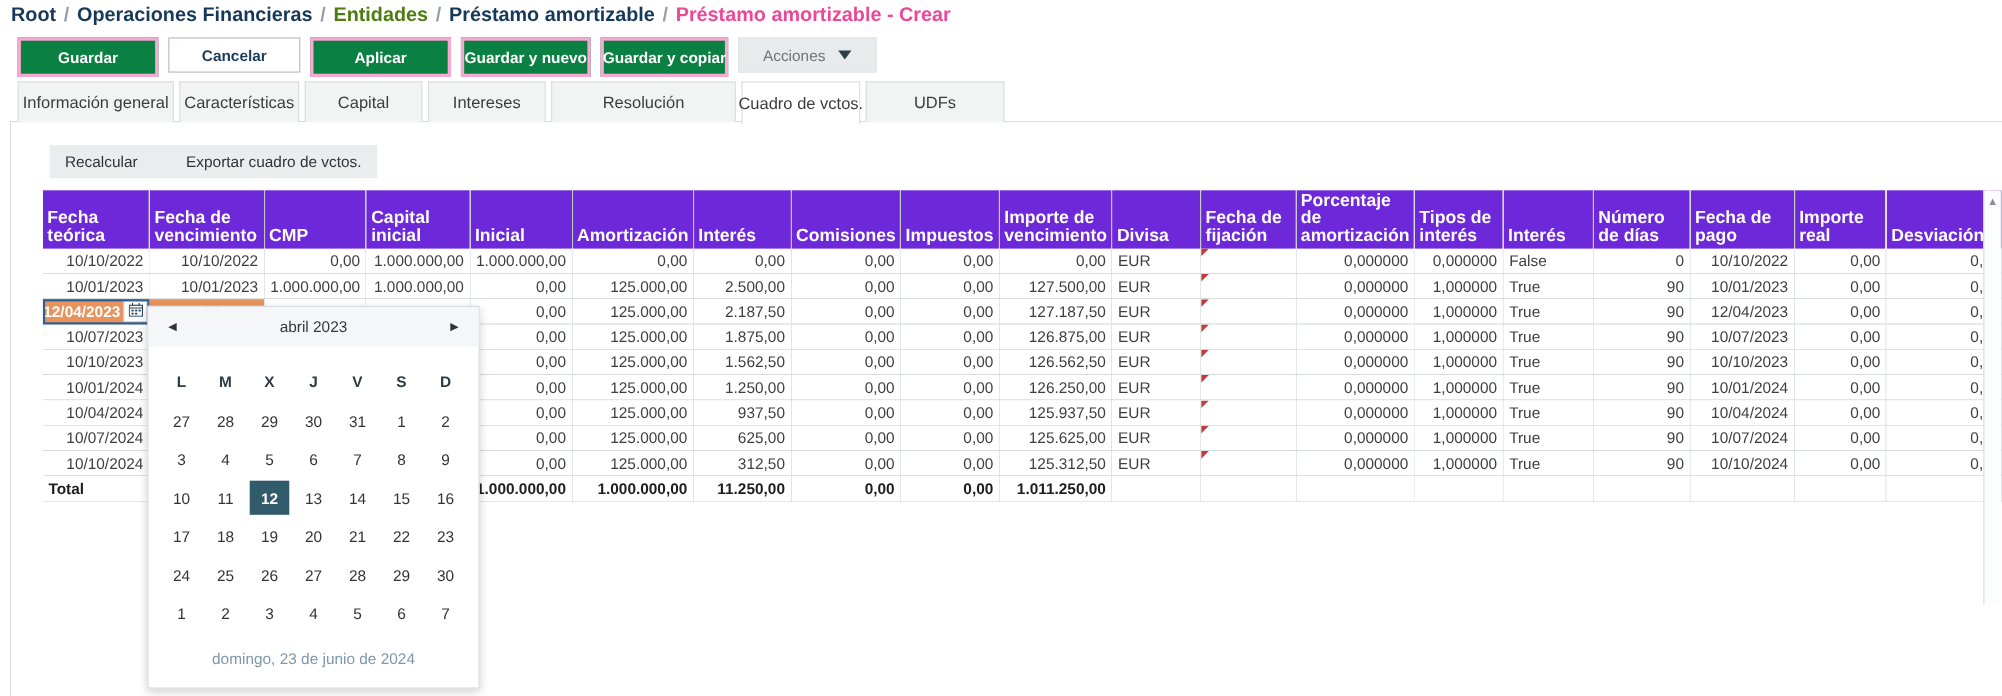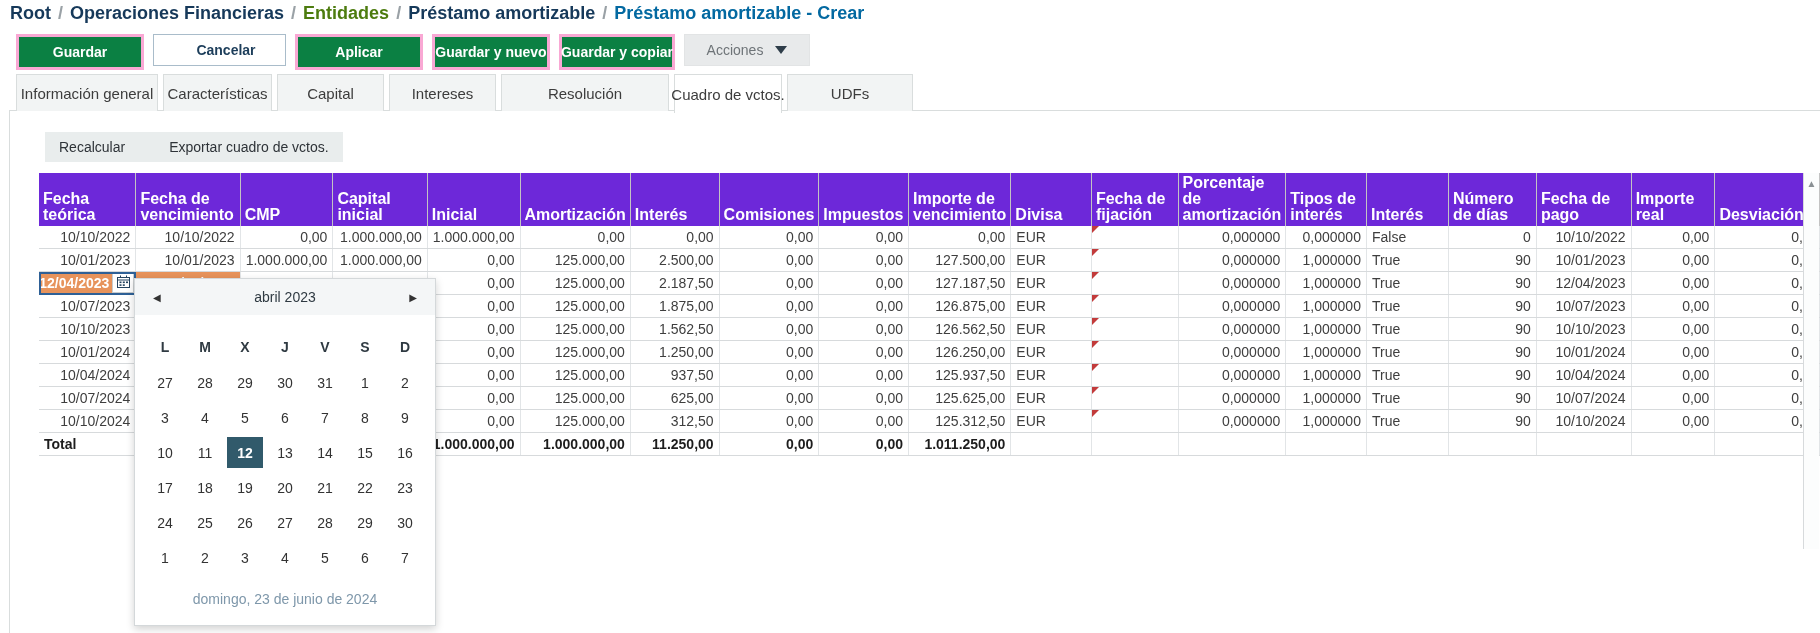--- a/index.html
+++ b/index.html
@@ -6,30 +6,30 @@
   html,body { margin:0; padding:0; }
   body {
     width:1820px; height:633px; position:relative; overflow:hidden;
     background:#ffffff; font-family:"Liberation Sans", sans-serif;
   }
   
   .breadcrumb { position:absolute; top:3px; left:10px; font-size:18px; font-weight:bold; white-space:nowrap; }
   .bc-sep { color:#9aa1a6; margin:0 7px; font-weight:bold; }
   .bc-item.link { color:#16395a; cursor:pointer; }
   .bc-item.muted { color:#4d7c0f; }
-  .bc-item.current { color:#0369a1; }
+  .bc-item.current { color:#ec4899; }
   
   .toolbar { position:absolute; top:34px; left:16px; display:flex; gap:9px; }
   .btn { height:30px; display:flex; align-items:center; justify-content:center;
          font-size:14px; font-weight:bold; cursor:pointer; white-space:nowrap; }
   .btn.primary { background:#0b8043; color:#ffffff; border:3px solid #f9a8d4; }
   .btn.secondary { background:#fff; color:#1c3d5a; border:1px solid #a9bcca; }
   .btn.menu { background:#e8eaeb; color:#6e7478; border:1px solid #e2e4e5; font-weight:normal; }
   .toolbar .btn:nth-child(1){ width:122px; }
-  .toolbar .btn:nth-child(2){ width:118px;padding-left:13px; }
+  .toolbar .btn:nth-child(2){ width:118px; }
   .toolbar .btn:nth-child(3){ width:122px; }
   .toolbar .btn:nth-child(4){ width:112px; }
   .toolbar .btn:nth-child(5){ width:110px; }
   .toolbar .btn:nth-child(6){ width:124px; }
   .caret-down { width:0; height:0; border-left:6px solid transparent; border-right:6px solid transparent;
                 border-top:8px solid #2e3d49; margin-left:12px; }
   
   .tabs { position:absolute; top:74px; left:16px; display:flex; gap:5px; z-index:3; }
   .tab { height:36px; background:#f2f4f4; border:1px solid #d9dddd; border-bottom:none;
          display:flex; align-items:center; justify-content:center; font-size:15px; color:#3c3c3c;

